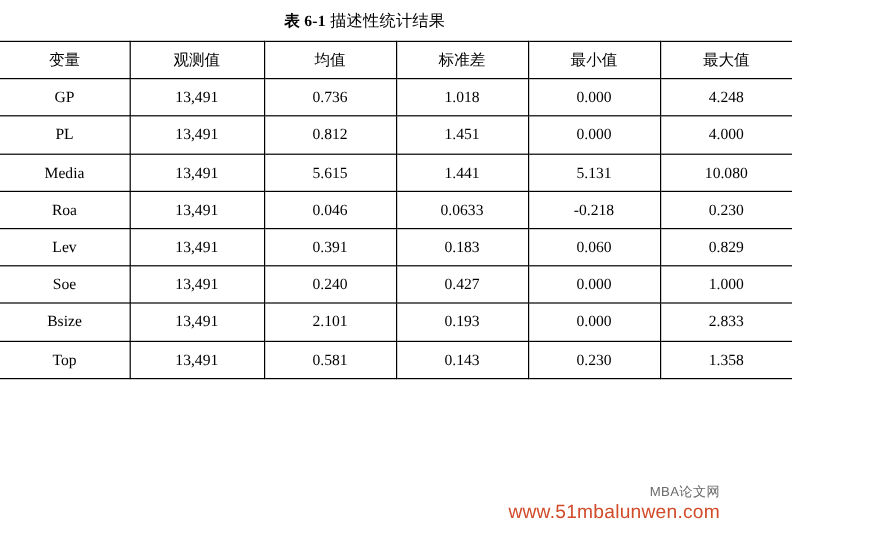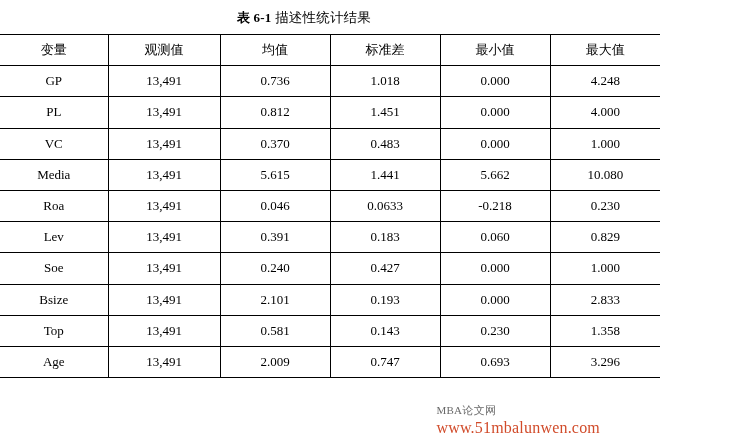--- a/index.html
+++ b/index.html
@@ -72,23 +72,23 @@
   .col-var { width: 108px; }
   .col-n   { width: 112px; }
   .col-m   { width: 110px; }
   .col-sd  { width: 110px; }
   .col-min { width: 110px; }
   .col-max { width: 110px; }
   .watermark {
     position: absolute;
     right: 8px;
     bottom: 6px;
-    text-align: left;
+    text-align: right;
     line-height: 1.25;
-    font-family: Liberation Serif, serif;
+    font-family: Liberation Sans, sans-serif;
   }
   .watermark .wm-name {
     color: #6a6a6a;
     font-size: 11px;
     letter-spacing: 0.3px;
   }
   .watermark .wm-url {
     color: #d14b2a;
     font-size: 16px;
     letter-spacing: 0.2px;
@@ -134,33 +134,25 @@
       </tr>
       <tr>
         <td>PL</td>
         <td>13,491</td>
         <td>0.812</td>
         <td>1.451</td>
         <td>0.000</td>
         <td>4.000</td>
       </tr>
       <tr>
-        <td>VC</td>
-        <td>13,491</td>
-        <td>0.370</td>
-        <td>0.483</td>
-        <td>0.000</td>
-        <td>1.000</td>
-      </tr>
-      <tr>
         <td>Media</td>
         <td>13,491</td>
         <td>5.615</td>
         <td>1.441</td>
-        <td>5.662</td>
+        <td>5.131</td>
         <td>10.080</td>
       </tr>
       <tr>
         <td>Roa</td>
         <td>13,491</td>
         <td>0.046</td>
         <td>0.0633</td>
         <td>-0.218</td>
         <td>0.230</td>
       </tr>
@@ -189,28 +181,20 @@
         <td>2.833</td>
       </tr>
       <tr>
         <td>Top</td>
         <td>13,491</td>
         <td>0.581</td>
         <td>0.143</td>
         <td>0.230</td>
         <td>1.358</td>
       </tr>
-      <tr>
-        <td>Age</td>
-        <td>13,491</td>
-        <td>2.009</td>
-        <td>0.747</td>
-        <td>0.693</td>
-        <td>3.296</td>
-      </tr>
     </tbody>
   </table>
 
   <div class="watermark">
     <div class="wm-name">MBA论文网</div>
     <div class="wm-url">www.51mbalunwen.com</div>
   </div>
 
 </div>
 

